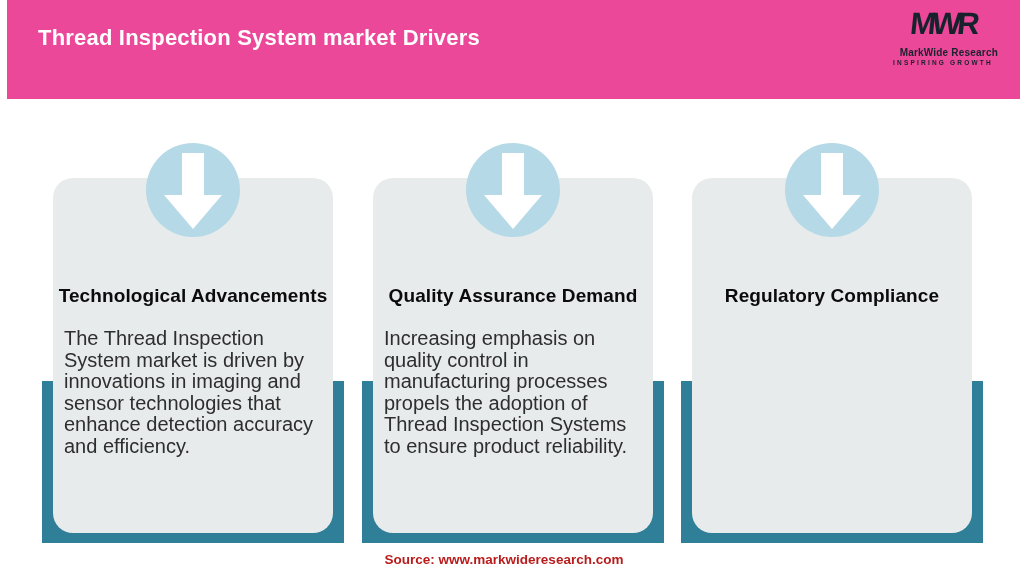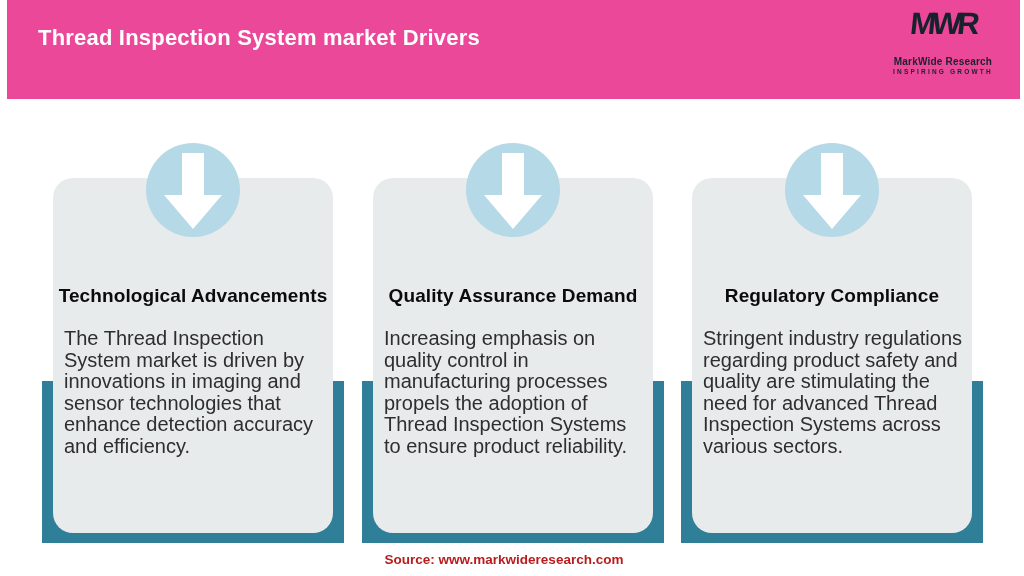--- a/index.html
+++ b/index.html
@@ -46,21 +46,22 @@
     font-size: 31px;
     font-weight: bold;
     letter-spacing: -4px;
     line-height: 28px;
     transform: skewX(-6deg);
   }
   .logo-name {
     font-size: 10px;
     font-weight: bold;
     letter-spacing: 0.2px;
-    margin-top: 18px;
+    margin-top: 9px;
+    text-align: right;
   }
   .logo-tagline {
     font-size: 6.5px;
     font-weight: bold;
     letter-spacing: 2.2px;
     margin-top: 1px;
   }
   
   .column {
     position: absolute;
@@ -180,21 +181,20 @@
       <svg width="94" height="94" viewBox="0 0 94 94">
         <polygon points="36,10 58,10 58,52 76,52 47,86 18,52 36,52" fill="#ffffff"></polygon>
       </svg>
     </div>
   </div>
 
   <div class="column col-3">
     <div class="teal-backer"></div>
     <div class="card">
       <div class="card-title">Regulatory Compliance</div>
-      <div class="card-desc">Stringent industry regulations regarding product safety and quality are stimulating the need for advanced Thread Inspection Systems across various sectors.</div>
     </div>
     <div class="arrow-circle">
       <svg width="94" height="94" viewBox="0 0 94 94">
         <polygon points="36,10 58,10 58,52 76,52 47,86 18,52 36,52" fill="#ffffff"></polygon>
       </svg>
     </div>
   </div>
 
   <div class="footer-source">Source: www.markwideresearch.com</div>
 

